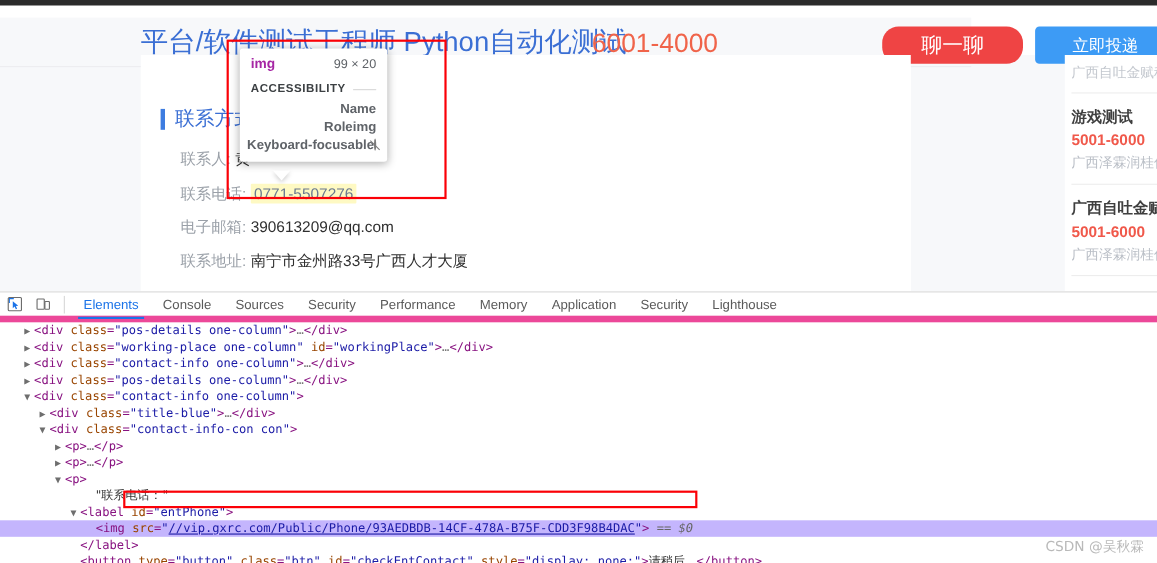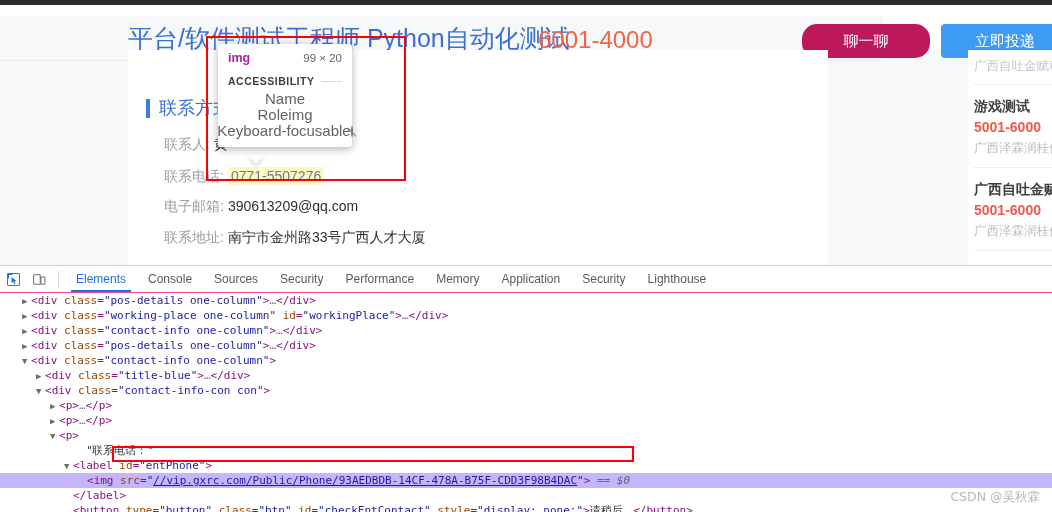--- a/index.html
+++ b/index.html
@@ -44,22 +44,22 @@
   }
   .job-salary {
     position: absolute; left: 538px; top: 8px;
     font-size: 24px; line-height: 31px;
     color: #f0644a; font-weight: 400;
     white-space: nowrap;
   }
   .btn-chat {
     position: absolute; left: 802px; top: 8px;
     width: 128px; height: 34px;
-    background: #be185d; border-radius: 15px;
-    color: #ffffff; font-size: 15px;
+    background: #ef4444; border-radius: 15px;
+    color: #ffffff; font-size: 19px;
     display: flex; align-items: center; justify-content: center;
     cursor: pointer; border: none;
   }
   .btn-apply {
     position: absolute; left: 941px; top: 8px;
     width: 128px; height: 34px;
     background: #3d9bf5; border-radius: 4px;
     color: #ffffff; font-size: 15px;
     display: flex; align-items: center; justify-content: center;
     cursor: pointer; border: none;
@@ -161,22 +161,22 @@
     margin-top: 10px; margin-bottom: 4px;
   }
   .tip-a11y-label {
     font-size: 10.5px; letter-spacing: .5px;
     color: #3c4043; font-weight: bold; white-space: nowrap;
   }
   .tip-a11y-rule {
     flex: 1; height: 1px; background: #d8d8d8; margin-left: 7px;
   }
   .tip-row {
-    display: flex; justify-content: center; align-items: center;
-    font-size: 15px; color: #5f6368; line-height: 16px;
+    display: flex; justify-content: flex-end; align-items: center;
+    font-size: 12px; color: #5f6368; line-height: 16px; font-weight: bold;
   }
   .tip-row .k { white-space: nowrap; }
   .tip-row .v { white-space: nowrap; color: #5f6368; }
   .no-icon {
     display: inline-block; width: 11px; height: 11px;
     border: 1.3px solid #7a7a7a; border-radius: 50%;
     position: relative; vertical-align: -2px;
   }
   .no-icon::after {
     content: ""; position: absolute; left: 50%; top: -1px;
@@ -206,21 +206,21 @@
   
   .devtools {
     position: absolute; left: 0; top: 265px;
     width: 1052px; height: 247px;
     background: #ffffff;
     border-top: 1px solid #cdcdcd;
   }
   .dt-toolbar {
     position: relative;
     height: 27px;
-    border-bottom: 1px solid #ec4899;
+    border-bottom: 6px solid #ec4899;
     display: flex; align-items: center;
     background: #ffffff;
   }
   .dt-icon-btn {
     width: 26px; height: 26px;
     display: flex; align-items: center; justify-content: center;
     cursor: pointer;
   }
   .dt-divider {
     width: 1px; height: 16px; background: #d7d7d7; margin: 0 6px;

